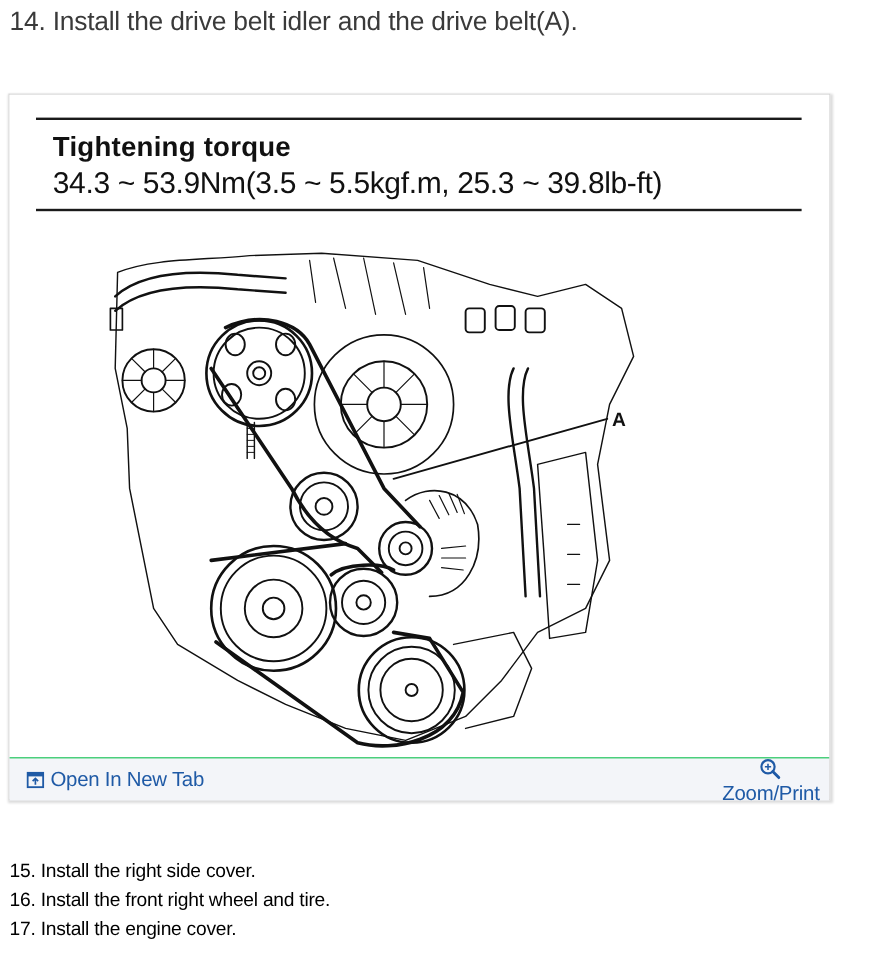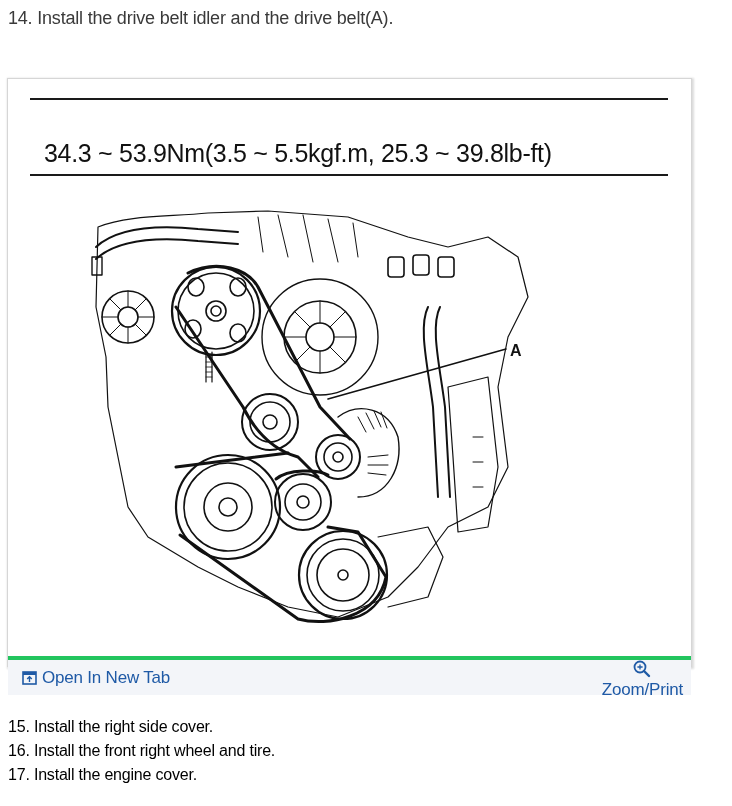--- a/index.html
+++ b/index.html
@@ -3,21 +3,21 @@
   <meta charset="utf-8">
   <style>
     html, body { margin: 0; padding: 0; background: #ffffff; }
     body {
       width: 732px; height: 806px; position: relative; overflow: hidden;
       font-family: "Liberation Sans", "DejaVu Sans", sans-serif;
       color: #333333;
     }
     .step {
       position: absolute; left: 8px;
-      font-size: 18px; letter-spacing: -0.2px;
+      font-size: 22px; letter-spacing: -0.2px;
       color: #3a3a3a;
       line-height: 24px;
       white-space: nowrap;
     }
     #step14 { top: 6px; }
     .steps-after { position: absolute; left: 8px; top: 715px; }
     .steps-after .line { font-size: 16px; color: #000000; line-height: 24px; white-space: nowrap; letter-spacing: -0.2px; }
 
     .figure {
       position: absolute; left: 7px; top: 78px;
@@ -44,42 +44,42 @@
     }
     .diagram { position: absolute; left: 80px; top: 128px; }
     .callout-label {
       position: absolute; left: 502px; top: 263px;
       font-family: "Liberation Sans", sans-serif; font-weight: bold; font-size: 16px; color: #111;
     }
 
     .fig-footer {
       position: absolute; left: 0; top: 552px; width: 683px; height: 35px;
       background: #f3f5f9;
-      border-top: 4px solid #22c55e;
-      margin-top: 25px;
+      border-top: 1px solid #22c55e;
     }
     .footer-link {
       position: absolute; top: 8px;
       font-size: 17px; color: #1f5aa6;
       display: flex; align-items: center; gap: 5px;
       cursor: pointer; white-space: nowrap;
       letter-spacing: -0.2px;
     }
     .footer-link.left { left: 14px; }
     .footer-link.right { right: 8px; gap: 2px; flex-direction: column; }
     .footer-link svg { display: block; }
   </style>
 </head>
 <body>
 
 <div id="step14" class="step">14. Install the drive belt idler and the drive belt(A).</div>
 
 <div class="figure">
   <div class="fig-image">
     <div class="rule top"></div>
+    <div class="torque-title">Tightening torque</div>
     <div class="torque-value">34.3 ~ 53.9Nm(3.5 ~ 5.5kgf.m, 25.3 ~ 39.8lb-ft)</div>
     <div class="rule bottom"></div>
 
     <svg class="diagram" width="460" height="420" viewBox="0 0 460 420" fill="none" stroke="#111" stroke-width="1.6" stroke-linecap="round" stroke-linejoin="round">
 
       <path d="M10 20 C40 8 80 10 120 6 L180 4 L260 10 L320 30 L360 40 L400 30 L430 50 L440 90 L420 130 L410 180 L420 260 L400 300 L360 320 L330 360 L300 390 L250 410 L200 400 L150 380 L110 360 L60 330 L40 300 L30 250 L20 200 L18 150 L8 100 Z" stroke-width="1.2"></path>
 
       <path d="M170 10 L175 45 M190 8 L200 50 M215 8 L225 55 M240 12 L250 55 M265 16 L270 50" stroke-width="1"></path>
 
       <path d="M8 40 C30 20 70 18 110 22 L150 25" stroke-width="2"></path>

